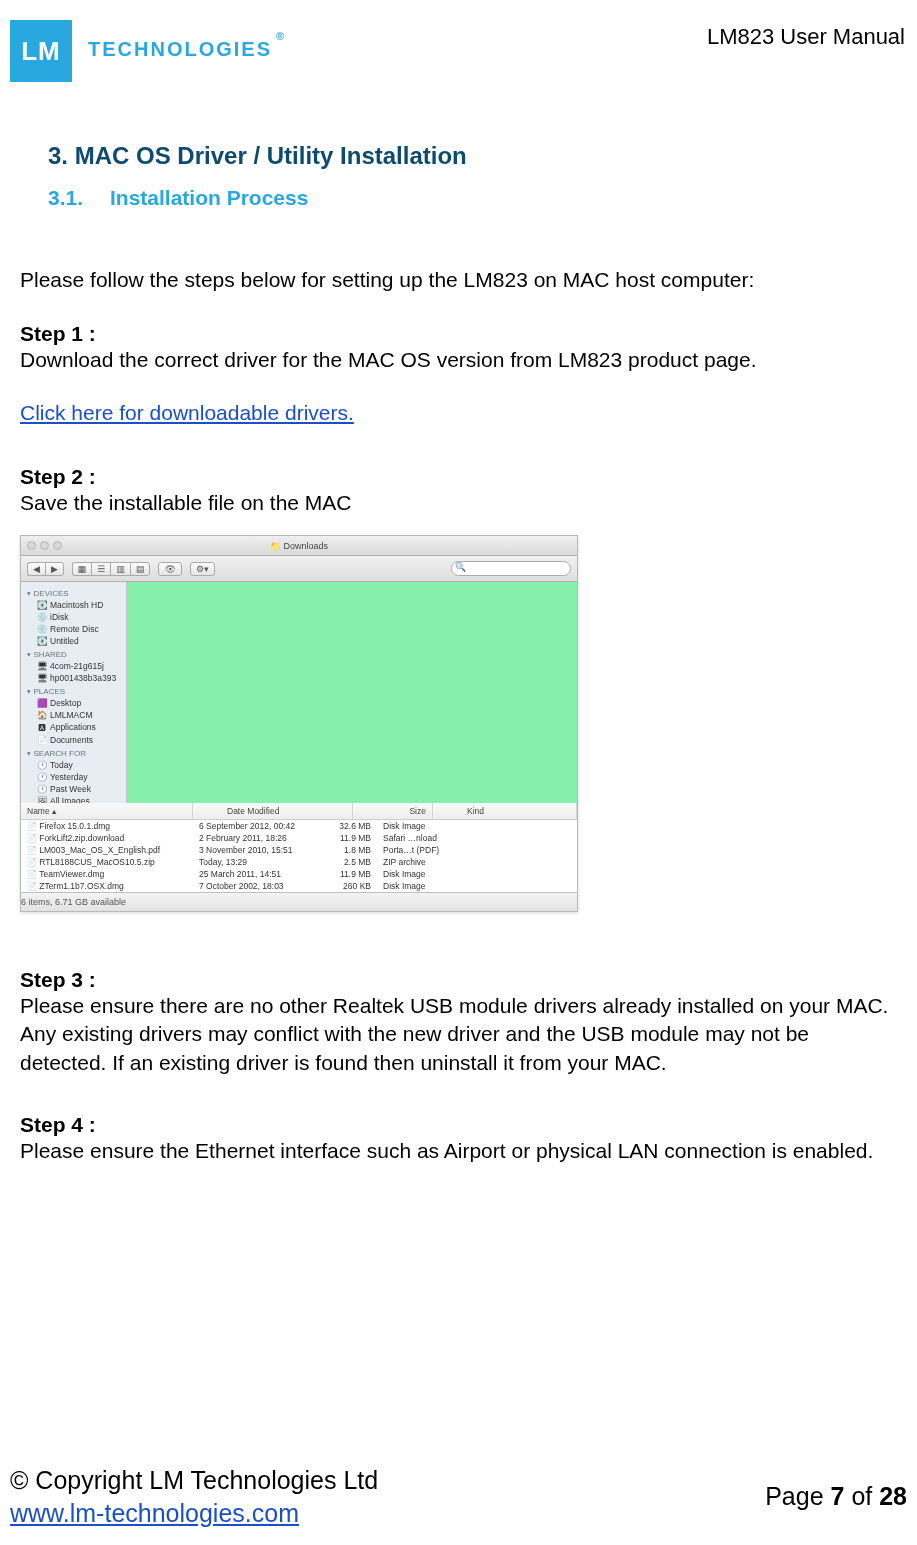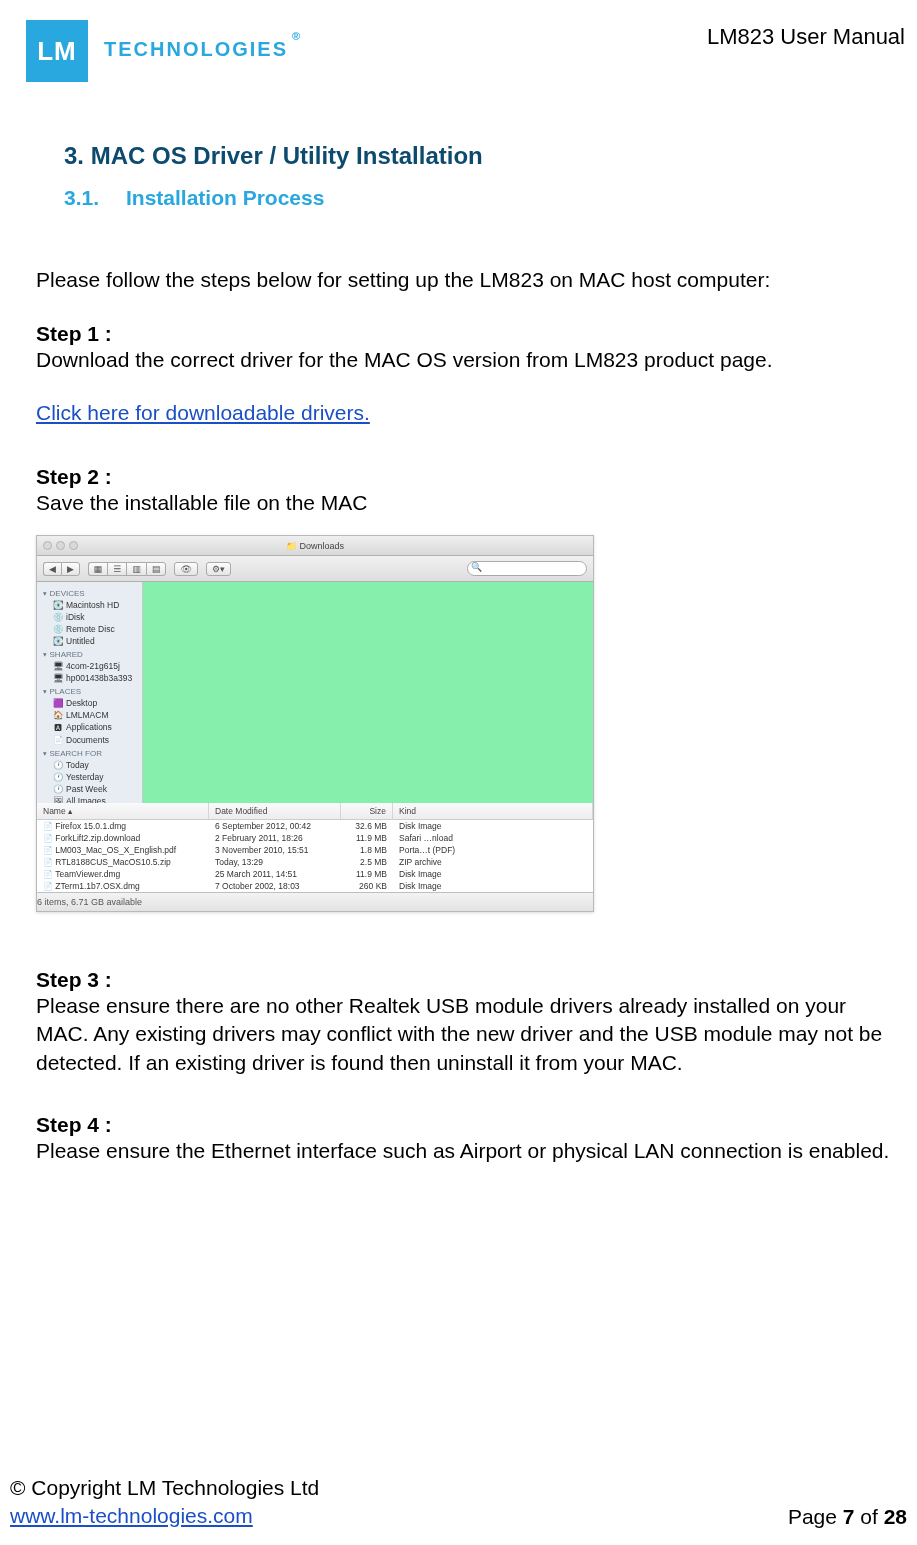--- a/index.html
+++ b/index.html
@@ -5,21 +5,21 @@
   * { box-sizing: border-box; margin: 0; padding: 0; }
   body {
     width: 917px;
     height: 1545px;
     font-family: Arial, Helvetica, sans-serif;
     background: #fff;
     color: #000;
     position: relative;
   }
   .page {
-    padding: 20px 10px 10px 26px;
+    padding: 20px 10px 10px 10px;
     height: 100%;
     position: relative;
   }
   .header {
     display: flex;
     align-items: flex-start;
     justify-content: space-between;
     margin-bottom: 60px;
   }
   .logo-wrap {
@@ -191,20 +191,21 @@
     text-overflow:ellipsis;
   }
   .sb-item .ico { margin-right:3px; display:inline-block; width:10px; text-align:center;}
   .file-list { flex:1; background:#fff; position:relative; }
   .fl-header {
     display:flex;
     background: linear-gradient(#fafafa,#ededed);
     border-bottom:1px solid #ccc;
     font-size:8.5px;
     color:#444;
+    gap:28px;
   }
   .fl-header div { padding:3px 6px; border-right:1px solid #d5d5d5; }
   .col-name { flex: 0 0 172px; }
   .col-date { flex: 0 0 132px; }
   .col-size { flex: 0 0 52px; text-align:right;}
   .col-kind { flex: 1; }
   .fl-row {
     display:flex;
     font-size:8.5px;
     color:#333;
@@ -216,24 +217,24 @@
     background: linear-gradient(#f3f3f3,#e3e3e3);
     border-top:1px solid #bfbfbf;
     font-size:9px;
     color:#555;
     padding:4px 0;
   }
   
   .footer {
     position: absolute;
     left: 10px; right: 10px; bottom: 16px;
-    font-size: 21px;
+    font-size: 25px;
     display: flex;
     justify-content: space-between;
-    align-items: flex-end;
+    align-items: center;
   }
   .footer .left { line-height: 1.3; }
   .footer .url { color: #1a4fc7; text-decoration: underline; }
   .footer .right { }
 </style>
 </head>
 <body>
 
 <div class="page">
 

